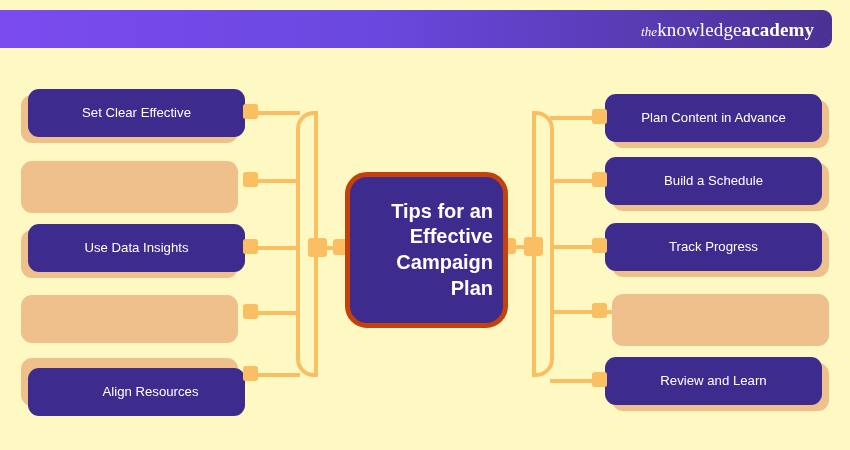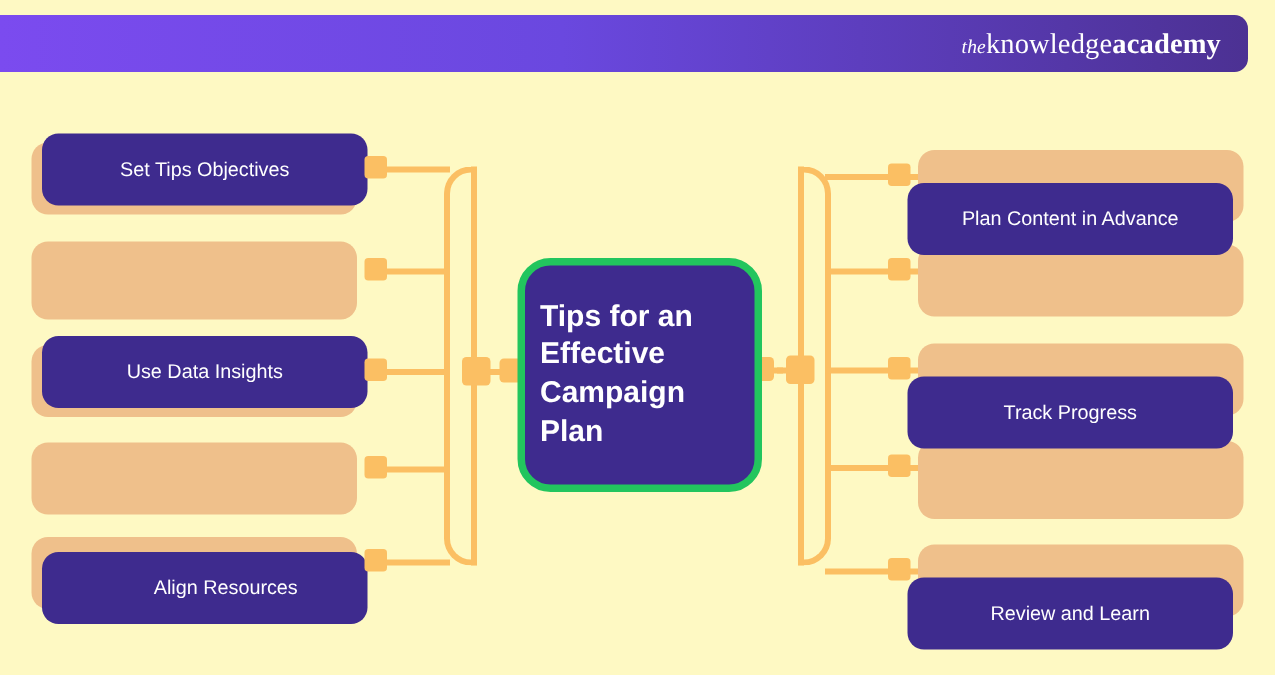--- a/index.html
+++ b/index.html
@@ -73,40 +73,40 @@
     z-index: 4;
   }
   .node-shadow {
     position: absolute;
     background: #EFC08B;
     border-radius: 11px;
     z-index: 3;
   }
 
   .node.left  { left: 28px;  width: 217px; }
-  .node.right { left: 605px; width: 217px; margin-top: 28px; }
+  .node.right { left: 605px; width: 217px; }
 
   .node-shadow.left  { left: 21px;  width: 217px; }
   .node-shadow.right { left: 612px; width: 217px; }
 
   
   .center-node {
     position: absolute;
     box-sizing: border-box;
     left: 345px;
     top: 172px;
     width: 163px;
     height: 156px;
     background: #3E2B8E;
-    border: 5px solid #22c55e;
+    border: 5px solid #c2410c;
     border-radius: 22px;
     display: flex;
     align-items: center;
     justify-content: center;
-    text-align: left;
+    text-align: right;
     color: #ffffff;
     font-size: 20px;
     font-weight: 700;
     line-height: 1.28;
     padding: 0 10px;
     z-index: 6;
   }
 
   
   .conn {
@@ -216,38 +216,41 @@
   <div class="stub" style="left:592px; top:303px;"></div>
   <div class="stub" style="left:592px; top:372px;"></div>
 
   <div class="node-shadow left" style="top:95px;  height:48px;"></div>
   <div class="node-shadow left" style="top:161px; height:52px;"></div>
   <div class="node-shadow left" style="top:230px; height:48px;"></div>
   <div class="node-shadow left" style="top:295px; height:48px;"></div>
   <div class="node-shadow left" style="top:358px; height:48px;"></div>
 
   <div class="node left" style="top:89px;  height:48px;">
-    <span>Set Tips Objectives</span>
+    <span>Set Clear Effective</span>
   </div>
   <div class="node left" style="top:224px; height:48px;">
     <span>Use Data Insights</span>
   </div>
   <div class="node left" style="top:368px; height:48px;padding-left:40px;">
     <span>Align Resources</span>
   </div>
 
   <div class="node-shadow right" style="top:100px; height:48px;"></div>
   <div class="node-shadow right" style="top:163px; height:48px;"></div>
   <div class="node-shadow right" style="top:229px; height:48px;"></div>
   <div class="node-shadow right" style="top:294px; height:52px;"></div>
   <div class="node-shadow right" style="top:363px; height:48px;"></div>
 
   <div class="node right" style="top:94px;  height:48px;">
     <span>Plan Content in Advance</span>
   </div>
+  <div class="node right" style="top:157px; height:48px;">
+    <span>Build a Schedule</span>
+  </div>
   <div class="node right" style="top:223px; height:48px;">
     <span>Track Progress</span>
   </div>
   <div class="node right" style="top:357px; height:48px;">
     <span>Review and Learn</span>
   </div>
 
   <div class="center-node">
     <span>Tips for an Effective Campaign Plan</span>
   </div>

